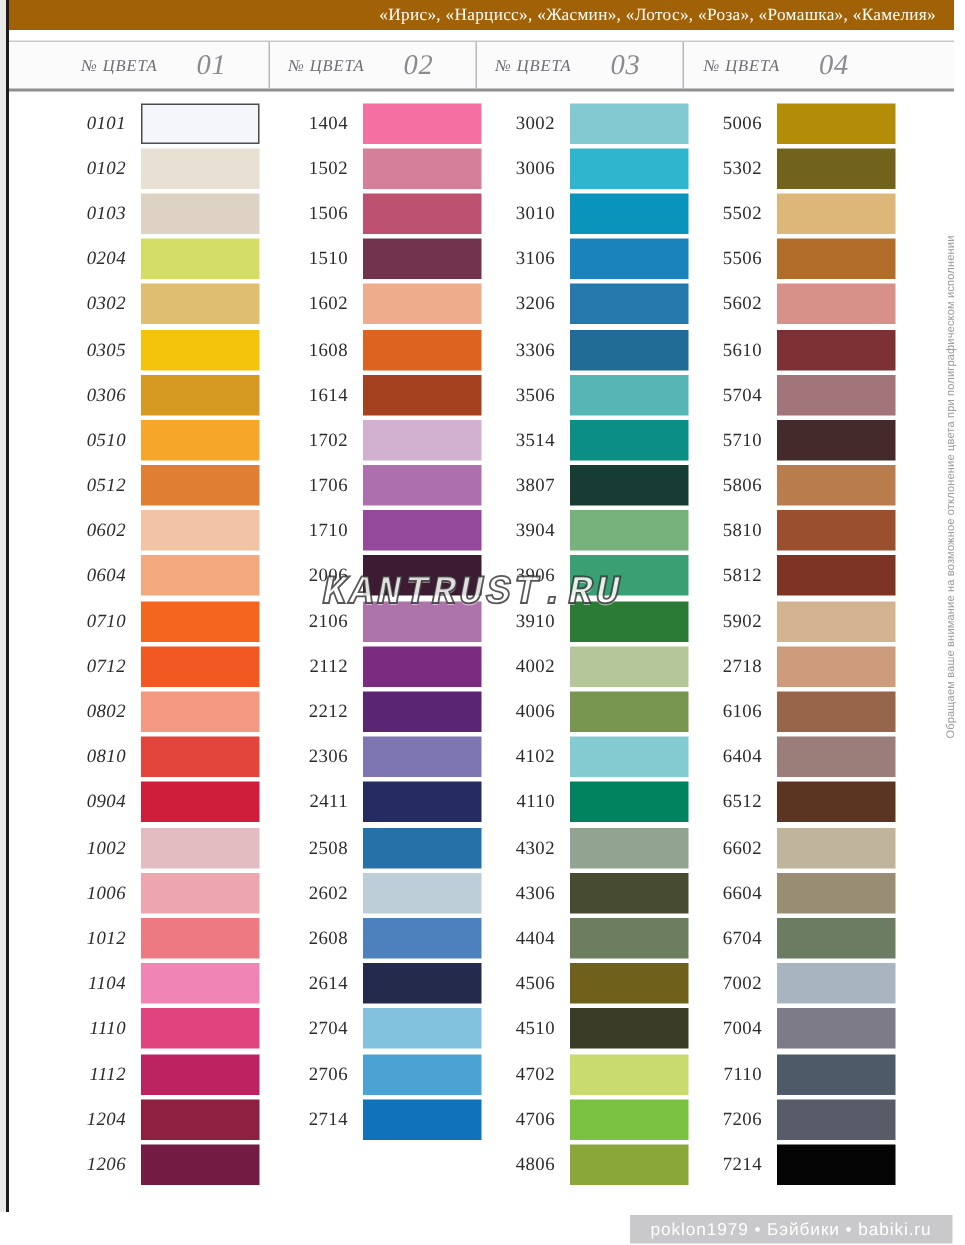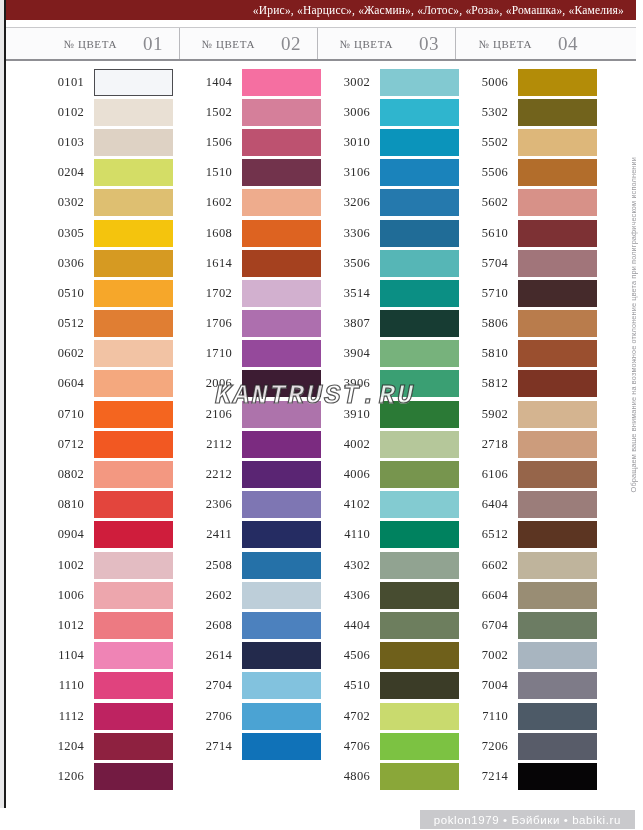--- a/index.html
+++ b/index.html
@@ -33,21 +33,21 @@
     left: 0px; top: 0;
     width: 4px; height: 810px;
     background: #e9e9ea;
   }
 
   
   #title-bar {
     position: absolute;
     left: 6px; top: 0;
     width: 630px; height: 20px;
-    background: #7f1d1d;
+    background: #a16207;
   }
   #title-text {
     position: absolute;
     right: 12px; top: 50%;
     transform: translateY(-50%);
     color: #ffffff;
     font-size: 11.5px;
     letter-spacing: 0.2px;
     white-space: nowrap;
   }
@@ -69,22 +69,23 @@
     box-sizing: border-box;
     display: flex;
   }
   .hdr-cell {
     position: relative;
     height: 100%;
     box-sizing: border-box;
     display: flex;
     align-items: center;
     justify-content: flex-end;
-    padding-right: 16px;
+    padding-right: 28px;
     border-right: 1px solid #b9b9bd;
+    font-style: italic;
   }
   .hdr-cell:last-child { border-right: none; }
   .hdr-label {
     font-size: 11px;
     color: #6d6d72;
     letter-spacing: 0.6px;
     text-transform: uppercase;
   }
   .hdr-num {
     font-size: 19px;
@@ -134,21 +135,21 @@
   }
   .swatch.outlined {
     border: 1px solid #4c4c50;
   }
 
   
   .col.c0 { width: 174px; }
   .col.c1 { width: 138px; }
   .col.c2 { width: 138px; }
   .col.c3 { width: 138px; }
-  .col.c0 .code { width: 88px; }
+  .col.c0 .code { width: 88px; font-style: italic; }
 
   
   #disclaimer {
     position: absolute;
     right: 2px;
     top: 62px;
     width: 16px;
     height: 430px;
     display: flex;
     align-items: flex-end;

